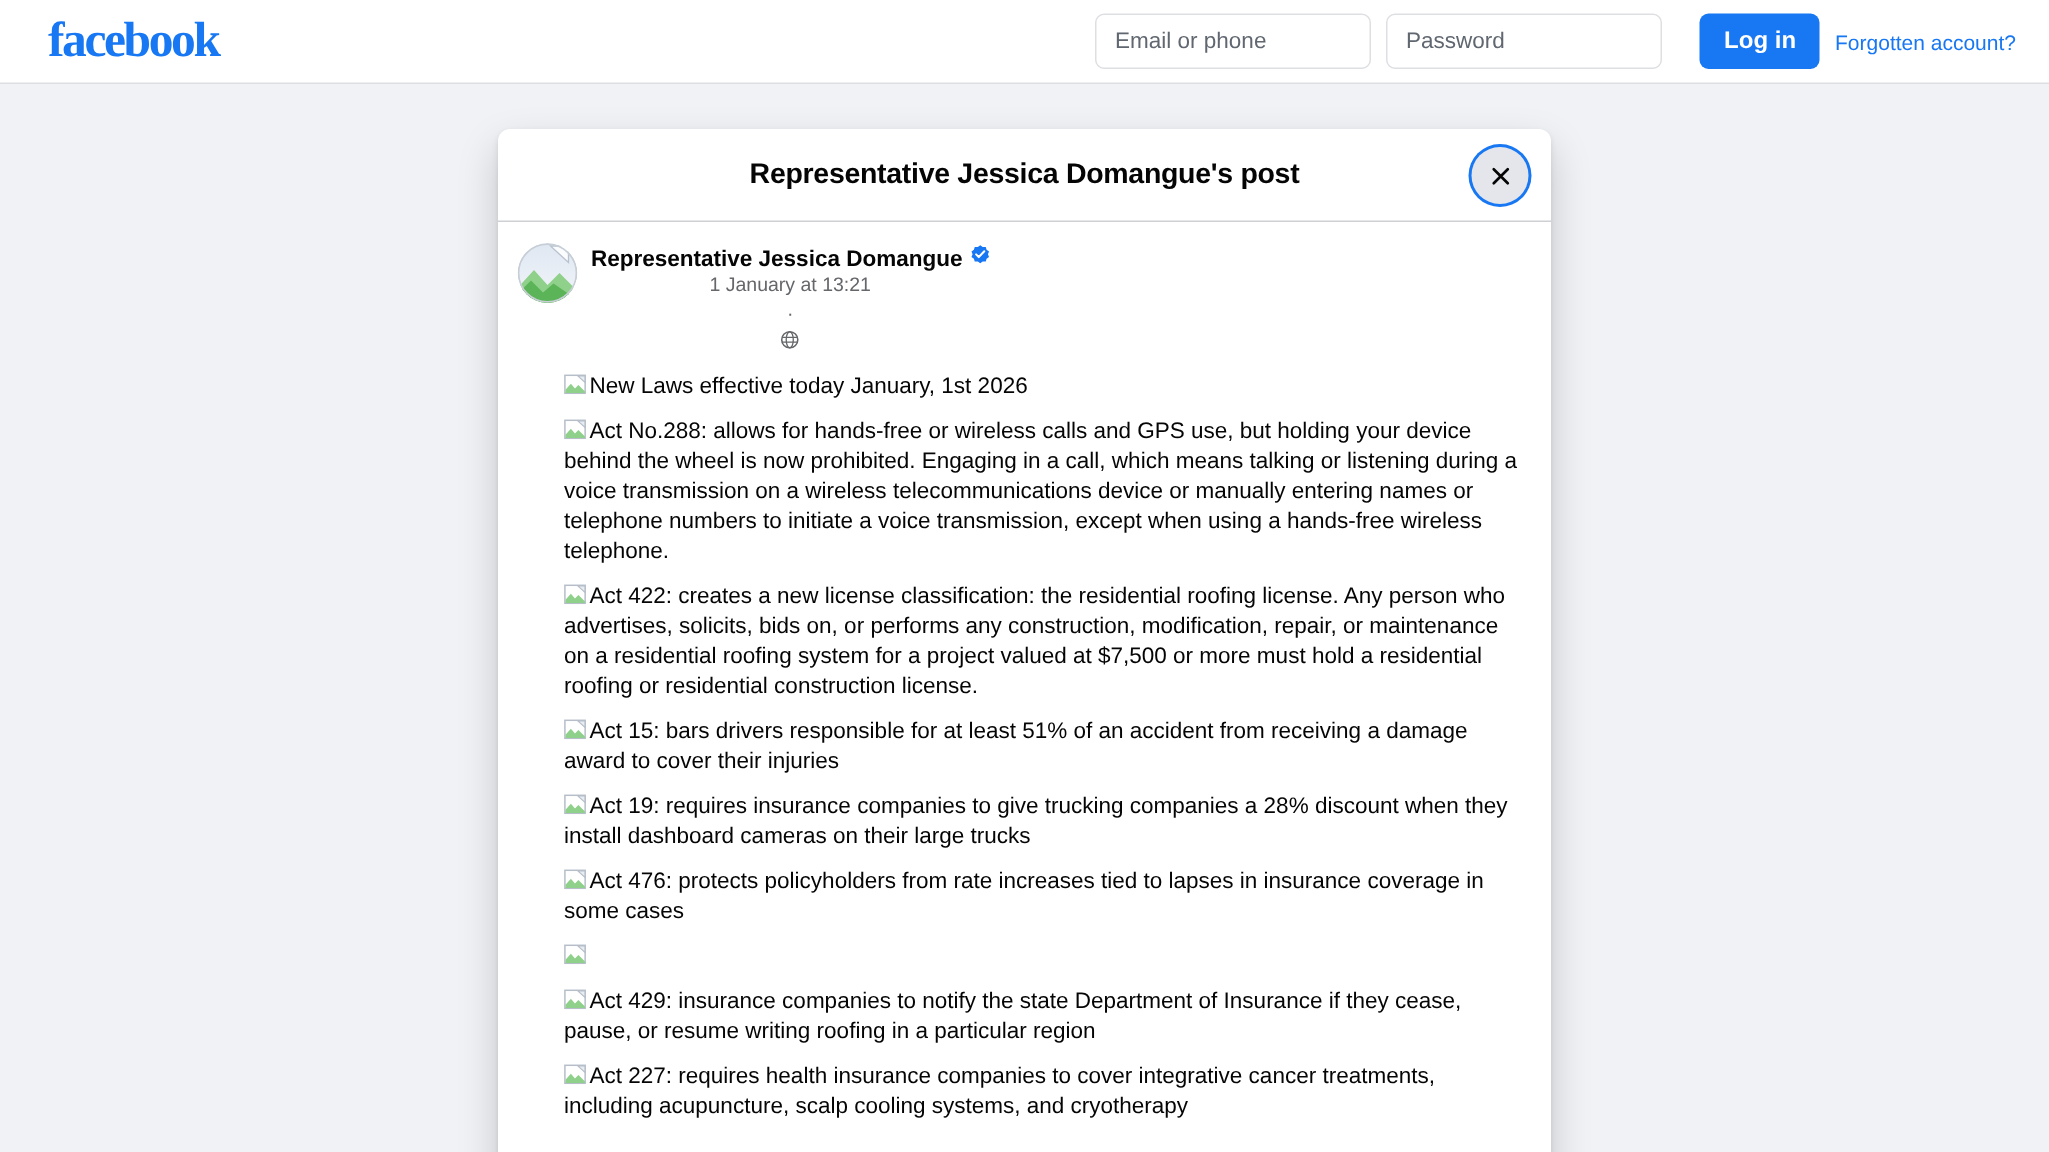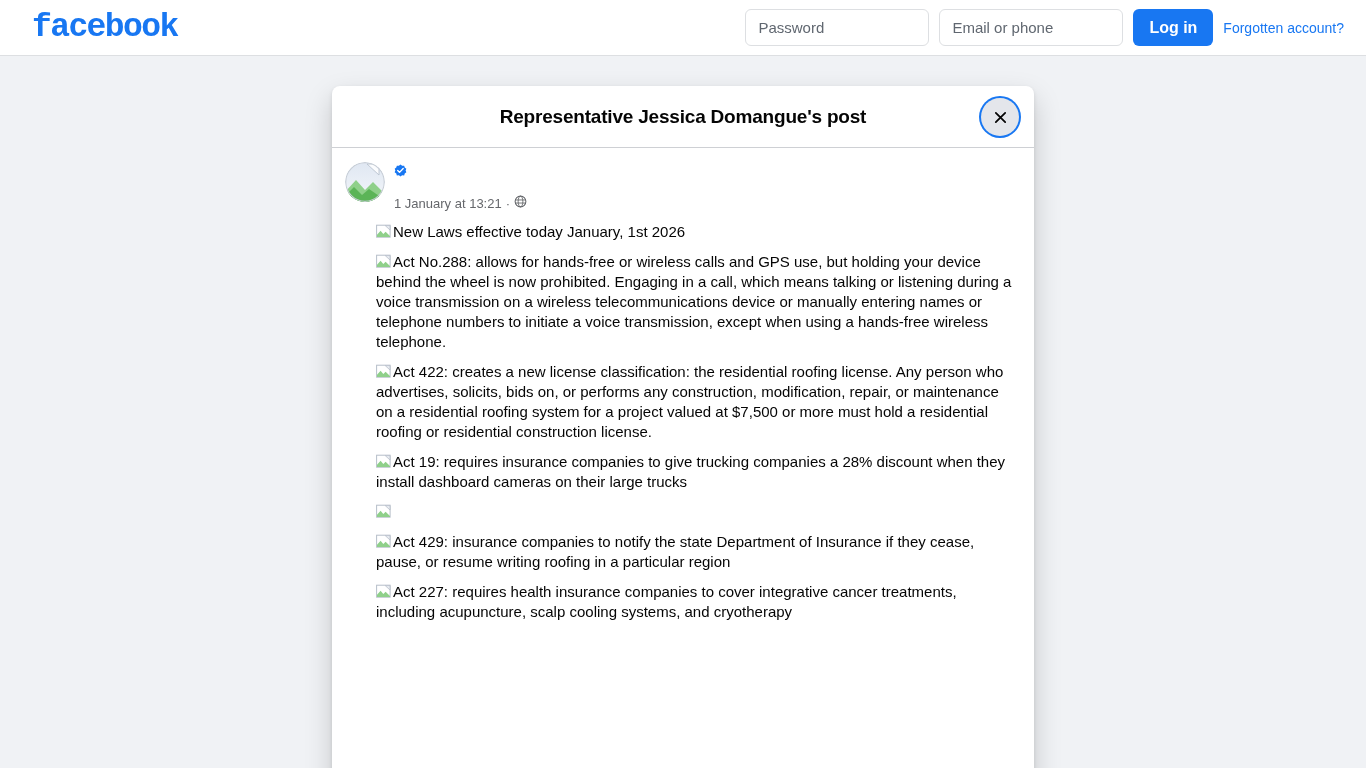--- a/index.html
+++ b/index.html
@@ -18,21 +18,21 @@
     border-bottom: 1px solid #dddfe2;
     display: flex;
     align-items: center;
   }
   .fb-logo {
     margin-left: 32px;
     font-size: 33px;
     font-weight: bold;
     letter-spacing: -1.6px;
     color: #1877f2;
-    font-family: Liberation Mono, monospace;
+    font-family: Liberation Serif, serif;
     line-height: 1;
     cursor: pointer;
   }
   .login-area {
     position: absolute;
     right: 22px;
     top: 9px;
     display: flex;
     align-items: center;
     gap: 10px;
@@ -54,20 +54,21 @@
     height: 37px;
     padding: 0 16px;
     background: #1877f2;
     color: #ffffff;
     border: none;
     border-radius: 6px;
     font-size: 16px;
     font-weight: bold;
     cursor: pointer;
     font-family: "Liberation Sans", sans-serif;
+    margin-left: 15px;
   }
   .forgot-link {
     color: #1877f2;
     font-size: 14px;
     text-decoration: none;
     cursor: pointer;
     white-space: nowrap;
   }
 
   
@@ -154,21 +155,22 @@
     font-size: 15px;
     font-weight: bold;
     color: #050505;
     cursor: pointer;
   }
   .verified { display: block; }
   .meta-line {
     display: flex;
     align-items: center;
     gap: 4px;
-    margin-top: 13px;
+    margin-top: 1px;
+    flex-direction: column;
   }
   .timestamp {
     font-size: 13px;
     color: #65676b;
     cursor: pointer;
   }
   .meta-dot { font-size: 13px; color: #65676b; }
   .globe-icon { display: block; }
 
   
@@ -188,22 +190,22 @@
     vertical-align: -3px;
     margin-right: 1px;
   }
 </style>
 </head>
 <body>
 
 <div class="topbar">
   <div class="fb-logo">facebook</div>
   <div class="login-area">
+    <input class="login-input" type="text" placeholder="Email or phone" style="">
     <input class="login-input" type="password" placeholder="Password" style="">
-    <input class="login-input" type="text" placeholder="Email or phone" style="">
     <button class="login-btn">Log in</button>
     <a class="forgot-link">Forgotten account?</a>
   </div>
 </div>
 
 <div class="stage">
   <div class="modal">
 
     <div class="modal-header">
       <div class="modal-title">Representative Jessica Domangue's post</div>
@@ -235,20 +237,21 @@
               <path d="M0 30 L11 18 L20 28 L28 20 L40 32 L40 40 L0 40 Z" fill="#8fd08a"></path>
               <path d="M0 34 L9 25 L17 33 L24 27 L40 38 L40 40 L0 40 Z" fill="#5bb457"></path>
               <path d="M22 2 L34 2 L34 13 Z" fill="#ffffff" opacity="0.85"></path>
               <path d="M22 2 L34 2 L34 13 Z" fill="none" stroke="#b9c3cf" stroke-width="0.9"></path>
               <circle cx="20" cy="20" r="19.3" fill="none" stroke="#c8ced6" stroke-width="1.2"></circle>
             </g>
           </svg>
         </span>
         <div class="author-meta">
           <div class="author-name-line">
+            <span class="author-name">Representative Jessica Domangue</span>
             <span class="verified">
               <svg width="13" height="13" viewBox="0 0 16 16">
                 <path d="M8 0.6 L10 2.1 L12.5 2 L13.2 4.4 L15.2 5.8 L14.3 8 L15.2 10.2 L13.2 11.6 L12.5 14 L10 13.9 L8 15.4 L6 13.9 L3.5 14 L2.8 11.6 L0.8 10.2 L1.7 8 L0.8 5.8 L2.8 4.4 L3.5 2 L6 2.1 Z" fill="#1877f2"></path>
                 <path d="M4.6 8.1 L6.8 10.3 L11.3 5.6" fill="none" stroke="#ffffff" stroke-width="1.7" stroke-linecap="round" stroke-linejoin="round"></path>
               </svg>
             </span>
           </div>
           <div class="meta-line">
             <span class="timestamp">1 January at 13:21</span>
             <span class="meta-dot">·</span>
@@ -288,32 +291,50 @@
         <p class="para">
           <span class="broken-img">
             <svg width="16" height="16" viewBox="0 0 16 16">
               <rect x="0.6" y="1.2" width="13.5" height="12" fill="#ffffff" stroke="#b6bec9" stroke-width="1"></rect>
               <path d="M1 10.8 L4.6 6.8 L7.3 10 L9.6 7.7 L14 12 L14 13 L1 13 Z" fill="#8fd08a"></path>
               <path d="M9.2 1.6 L14 1.6 L14 6 Z" fill="#e9edf2" stroke="#b6bec9" stroke-width="0.8"></path>
             </svg>
           </span><span>Act 422: creates a new license classification: the residential roofing license. Any person who advertises, solicits, bids on, or performs any construction, modification, repair, or maintenance on a residential roofing system for a project valued at $7,500 or more must hold a residential roofing or residential construction license.</span>
         </p>
 
+        <p class="para">
+          <span class="broken-img">
+            <svg width="16" height="16" viewBox="0 0 16 16">
+              <rect x="0.6" y="1.2" width="13.5" height="12" fill="#ffffff" stroke="#b6bec9" stroke-width="1"></rect>
+              <path d="M1 10.8 L4.6 6.8 L7.3 10 L9.6 7.7 L14 12 L14 13 L1 13 Z" fill="#8fd08a"></path>
+              <path d="M9.2 1.6 L14 1.6 L14 6 Z" fill="#e9edf2" stroke="#b6bec9" stroke-width="0.8"></path>
+            </svg>
+          </span><span>Act 15: bars drivers responsible for at least 51% of an accident from receiving a damage award to cover their injuries</span>
+        </p>
 
         <p class="para">
           <span class="broken-img">
             <svg width="16" height="16" viewBox="0 0 16 16">
               <rect x="0.6" y="1.2" width="13.5" height="12" fill="#ffffff" stroke="#b6bec9" stroke-width="1"></rect>
               <path d="M1 10.8 L4.6 6.8 L7.3 10 L9.6 7.7 L14 12 L14 13 L1 13 Z" fill="#8fd08a"></path>
               <path d="M9.2 1.6 L14 1.6 L14 6 Z" fill="#e9edf2" stroke="#b6bec9" stroke-width="0.8"></path>
             </svg>
           </span><span>Act 19: requires insurance companies to give trucking companies a 28% discount when they install dashboard cameras on their large trucks</span>
         </p>
 
 
+        <p class="para">
+          <span class="broken-img">
+            <svg width="16" height="16" viewBox="0 0 16 16">
+              <rect x="0.6" y="1.2" width="13.5" height="12" fill="#ffffff" stroke="#b6bec9" stroke-width="1"></rect>
+              <path d="M1 10.8 L4.6 6.8 L7.3 10 L9.6 7.7 L14 12 L14 13 L1 13 Z" fill="#8fd08a"></path>
+              <path d="M9.2 1.6 L14 1.6 L14 6 Z" fill="#e9edf2" stroke="#b6bec9" stroke-width="0.8"></path>
+            </svg>
+          </span><span>Act 476: protects policyholders from rate increases tied to lapses in insurance coverage in some cases</span>
+        </p>
 
         <p class="para">
           <span class="broken-img">
             <svg width="16" height="16" viewBox="0 0 16 16">
               <rect x="0.6" y="1.2" width="13.5" height="12" fill="#ffffff" stroke="#b6bec9" stroke-width="1"></rect>
               <path d="M1 10.8 L4.6 6.8 L7.3 10 L9.6 7.7 L14 12 L14 13 L1 13 Z" fill="#8fd08a"></path>
               <path d="M9.2 1.6 L14 1.6 L14 6 Z" fill="#e9edf2" stroke="#b6bec9" stroke-width="0.8"></path>
             </svg>
           </span>
         </p>

